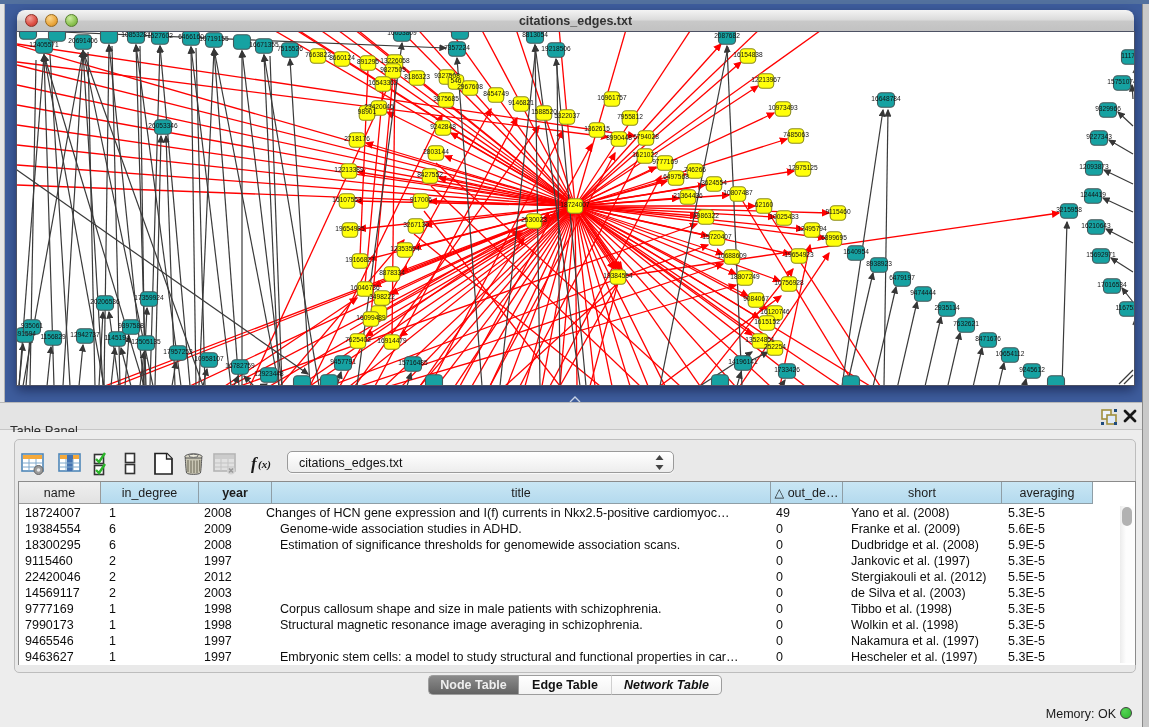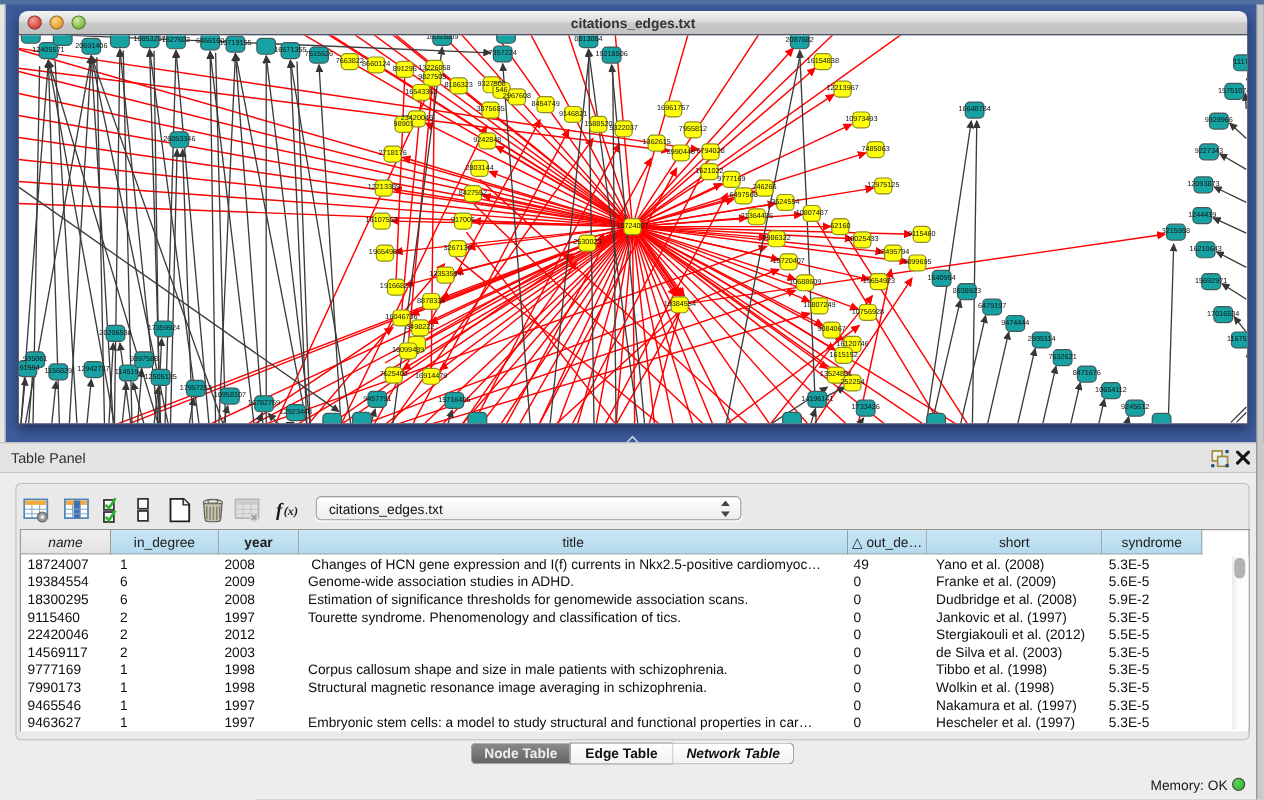--- a/index.html
+++ b/index.html
@@ -17,34 +17,34 @@
 #gtitle { left:0; top:0; width:1117px; height:22px; border-radius:8px 8px 0 0;
   background:linear-gradient(#f4f4f4,#dcdcdc 45%,#c8c8c8 55%, #c2c2c2);
   border-bottom:1px solid #6e6e6e; }
 #gtitle span { position:absolute; left:0; right:0; top:4px; text-align:center;
   font-size:12.5px; font-weight:bold; color:#333; }
 .tl { position:absolute; top:3.5px; width:13px; height:13px; border-radius:50%; }
 #gcanvas { left:0; top:22px; width:1117px; height:353px; background:#fff; overflow:hidden; outline:1px solid #4d5264; }
 
 #tpbar { left:0; top:402px; width:1149px; height:28px; background:#e4e4e4;
   border-top:1px solid #b9b9b9; border-bottom:1px solid #c6c6c6;}
-#tpbar .t { position:absolute; left:10px; top:6px; font-size:13px; color:#2e2e2e; }
+#tpbar .t { position:absolute; left:10px; top:20px; font-size:13px; color:#2e2e2e; }
 #panel { left:0; top:432px; width:1149px; height:295px; background:#ededed; }
 #toolc { left:14px; top:7px; width:1122px; height:234px; background:#e9e9e9;
   border:1px solid #bdbdbd; border-radius:5px; }
 
 #combo { left:272px; top:11px; width:387px; height:22px; border:1px solid #9a9a9a; border-radius:5px;
   background:linear-gradient(#ffffff,#ededed); box-shadow:0 1px 1px rgba(255,255,255,.8); }
 #combo span { position:absolute; left:11px; top:4px; font-size:12.5px; color:#111; }
 
 #tbl { left:3px; top:41px; width:1118px; height:184px; background:#fff; border:1px solid #8b8b8b; border-bottom:none;}
 .hc { position:absolute; top:0; height:22px; background:linear-gradient(#c9e6f4,#b4daee);
   border-right:1px solid #8f9ea6; border-bottom:1px solid #8f9ea6;
   font-size:12.5px; color:#1c1c1c; text-align:center; line-height:22px; }
-.hg { background:linear-gradient(#efefef,#e2e2e2); border-right:1px solid #9a9a9a; border-bottom:1px solid #9a9a9a;font-style:italic;}
+.hg { background:linear-gradient(#efefef,#e2e2e2); border-right:1px solid #9a9a9a; border-bottom:1px solid #9a9a9a;}
 .row { position:absolute; left:0; width:1074px; height:16px; font-size:12.5px; color:#0d0d0d; white-space:nowrap;}
 .row i { position:absolute; top:1px; font-style:normal; }
 
 .tab { position:absolute; top:675px; height:20px; font-size:12.5px; font-weight:bold;
   line-height:19px; text-align:center; border:1px solid #9d9d9d; }
 
 #sbv { left:1101px; top:24px; width:15px; height:157px; background:linear-gradient(90deg,#ececec,#fdfdfd 40%,#fdfdfd);} 
 #sbv .th { position:absolute; left:2px; top:1px; width:10px; height:19px; background:#b2b2b2; border-radius:5px; }
 #status { left:0; top:700px; width:1149px; height:27px;text-align:right; }
 #status .t { position:absolute; right:33px; top:7px; font-size:12.5px; color:#1a1a1a;}
@@ -653,53 +653,52 @@
       </svg>
     </div>
 
     <div class="abs" id="tbl">
       <div class="hc hg" style="left:0px;width:82px;">name</div>
       <div class="hc" style="left:82px;width:98px;">in_degree</div>
       <div class="hc" style="left:180px;width:73px;font-weight:bold;">year</div>
       <div class="hc" style="left:253px;width:499px;">title</div>
       <div class="hc" style="left:752px;width:72px;">△ out_de…</div>
       <div class="hc" style="left:824px;width:159px;">short</div>
-      <div class="hc" style="left:983px;width:91px;">syndrome</div>
+      <div class="hc" style="left:983px;width:91px;">averaging</div>
 <div class="row" style="top:23px">
           <i style="left:6px">18724007</i>
           <i style="left:90px">1</i>
           <i style="left:185px">2008</i>
-          <i style="left:264px">Changes of HCN gene expression and I(f) currents in Nkx2.5-positive cardiomyoc…</i>
+          <i style="left:247px">Changes of HCN gene expression and I(f) currents in Nkx2.5-positive cardiomyoc…</i>
           <i style="left:757px">49</i>
           <i style="left:832px">Yano et al. (2008)</i>
           <i style="left:989px">5.3E-5</i>
         </div>
 <div class="row" style="top:39px">
           <i style="left:6px">19384554</i>
           <i style="left:90px">6</i>
           <i style="left:185px">2009</i>
           <i style="left:261px">Genome-wide association studies in ADHD.</i>
           <i style="left:757px">0</i>
           <i style="left:832px">Franke et al. (2009)</i>
           <i style="left:989px">5.6E-5</i>
         </div>
 <div class="row" style="top:55px">
           <i style="left:6px">18300295</i>
           <i style="left:90px">6</i>
           <i style="left:185px">2008</i>
           <i style="left:261px">Estimation of significance thresholds for genomewide association scans.</i>
           <i style="left:757px">0</i>
           <i style="left:832px">Dudbridge et al. (2008)</i>
-          <i style="left:989px">5.9E-2</i>
+          <i style="left:989px">5.9E-5</i>
         </div>
 <div class="row" style="top:71px">
           <i style="left:6px">9115460</i>
           <i style="left:90px">2</i>
           <i style="left:185px">1997</i>
-          <i style="left:261px">Tourette syndrome. Phenomenology and classification of tics.</i>
           <i style="left:757px">0</i>
           <i style="left:832px">Jankovic et al. (1997)</i>
           <i style="left:989px">5.3E-5</i>
         </div>
 <div class="row" style="top:87px">
           <i style="left:6px">22420046</i>
           <i style="left:90px">2</i>
           <i style="left:185px">2012</i>
           <i style="left:757px">0</i>
           <i style="left:832px">Stergiakouli et al. (2012)</i>

